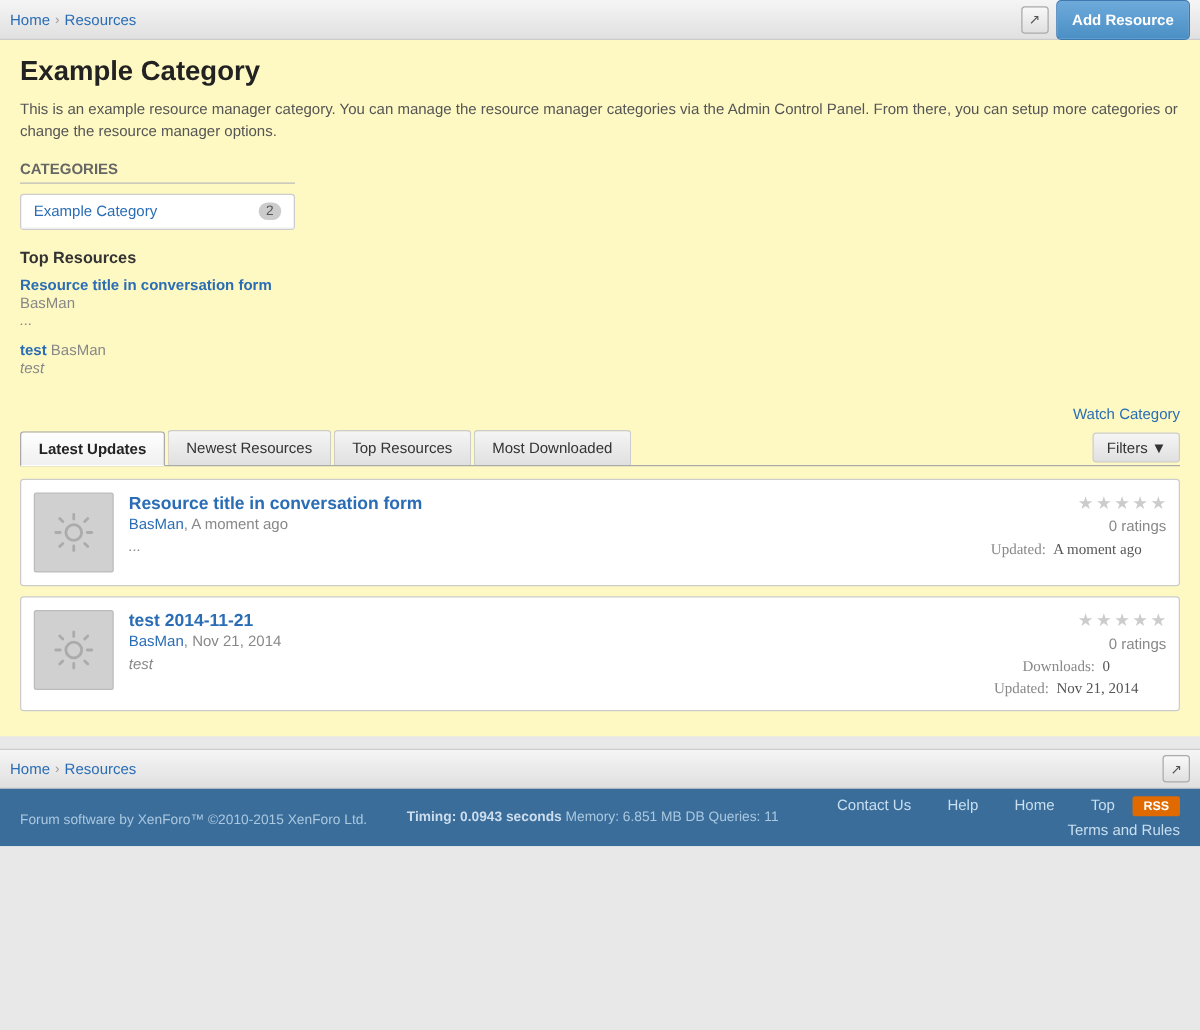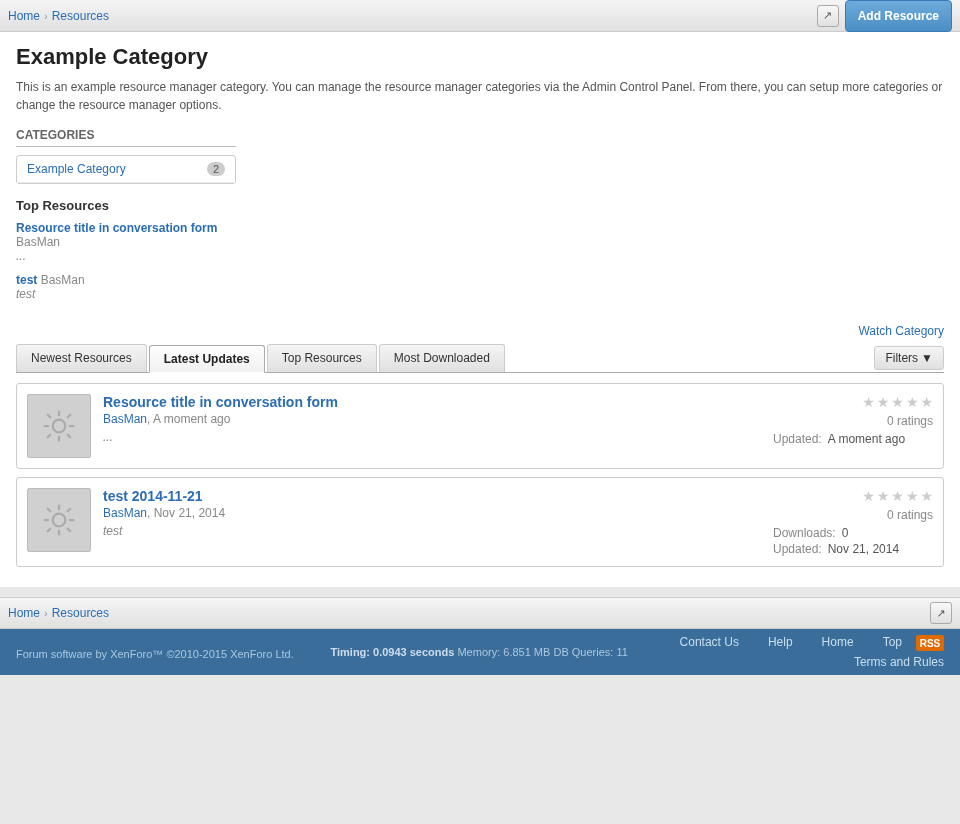--- a/index.html
+++ b/index.html
@@ -52,21 +52,21 @@
       color: white;
       padding: 8px 12px;
       border-radius: 4px;
       font-size: 12px;
       font-weight: bold;
       cursor: pointer;
     }
 
     
     .main-wrapper {
-      background: #ffffff;
+      background: #fef9c3;
       padding: 12px 16px;
     }
 
     .page-title {
       font-size: 22px;
       font-weight: bold;
       color: #222;
       margin-bottom: 8px;
     }
 
@@ -272,23 +272,24 @@
       gap: 2px;
       margin-bottom: 4px;
     }
     .star {
       color: #ccc;
       font-size: 14px;
     }
     .ratings-count { color: #888; font-size: 12px; margin-bottom: 4px; }
     .meta-line {
       display: flex;
-      justify-content: flex-start;
+      justify-content: center;
       gap: 6px;
       margin-top: 2px;
+      font-family: Liberation Serif, serif;
     }
     .meta-label { color: #888; }
     .meta-value { color: #555; }
 
     
     .bottom-nav {
       background: linear-gradient(to bottom, #f5f5f5, #e0e0e0);
       border-top: 1px solid #ccc;
       border-bottom: 1px solid #ccc;
       display: flex;
@@ -311,21 +312,21 @@
     .footer-links {
       display: flex;
       gap: 14px;
     }
     .footer-link {
       color: #c8dff0;
       cursor: pointer;
       margin-left: 15px;
     }
     .footer-rss {
-      width: 28px; height: 16px;
+      width: 38px; height: 16px;
       background: #e06a00;
       border-radius: 2px;
       display: flex; align-items: center; justify-content: center;
       color: white;
       font-size: 10px;
       font-weight: bold;
       cursor: pointer;
     }
     .footer-copyright {
       font-size: 11px;
@@ -392,22 +393,22 @@
     </div>
 
     <div class="main-content">
 
       <div class="watch-category-link">
         <a>Watch Category</a>
       </div>
 
       <div class="tabs-bar">
         <div class="tabs-left">
+          <div class="tab-item active">Latest Updates</div>
           <div class="tab-item">Newest Resources</div>
-          <div class="tab-item active">Latest Updates</div>
           <div class="tab-item">Top Resources</div>
           <div class="tab-item">Most Downloaded</div>
         </div>
         <div class="filters-btn">
           <span>Filters</span>
           <span>▼</span>
         </div>
       </div>
 
       <div class="resource-item">

